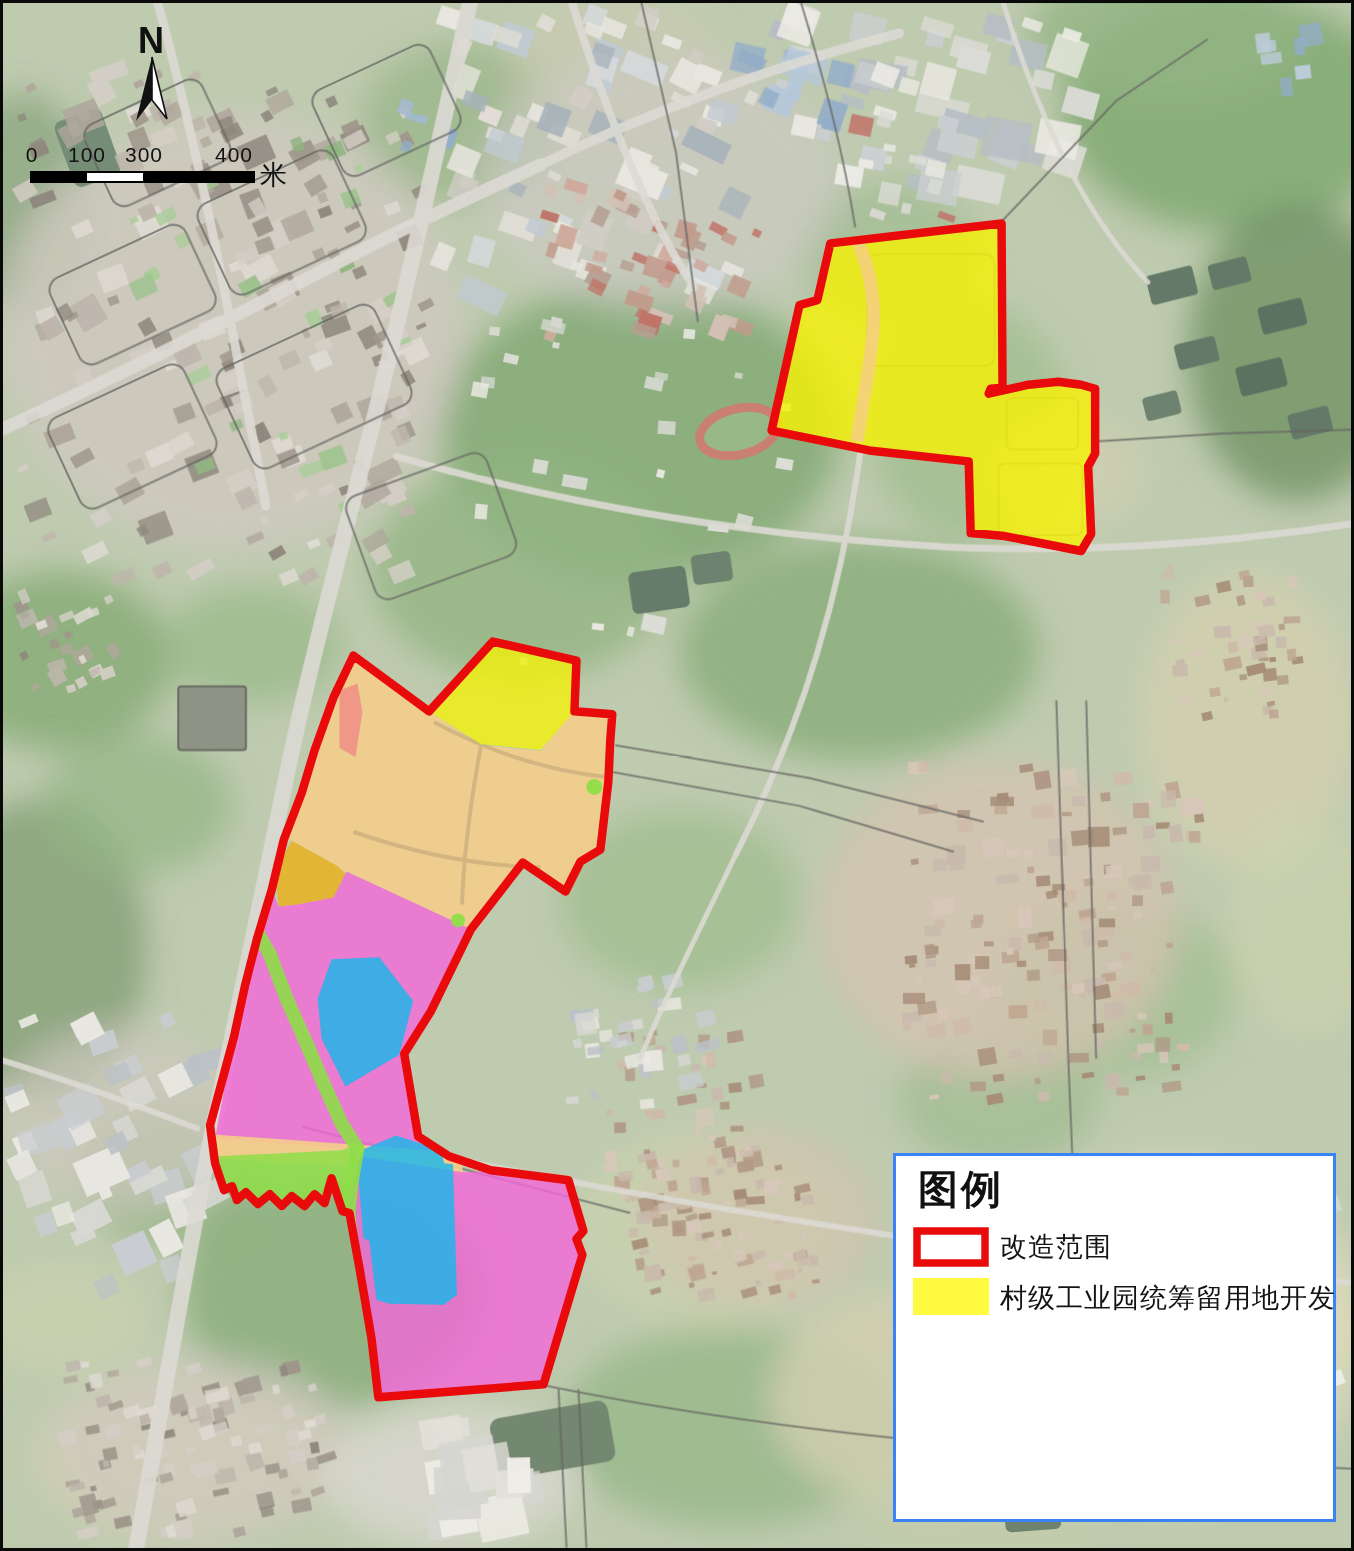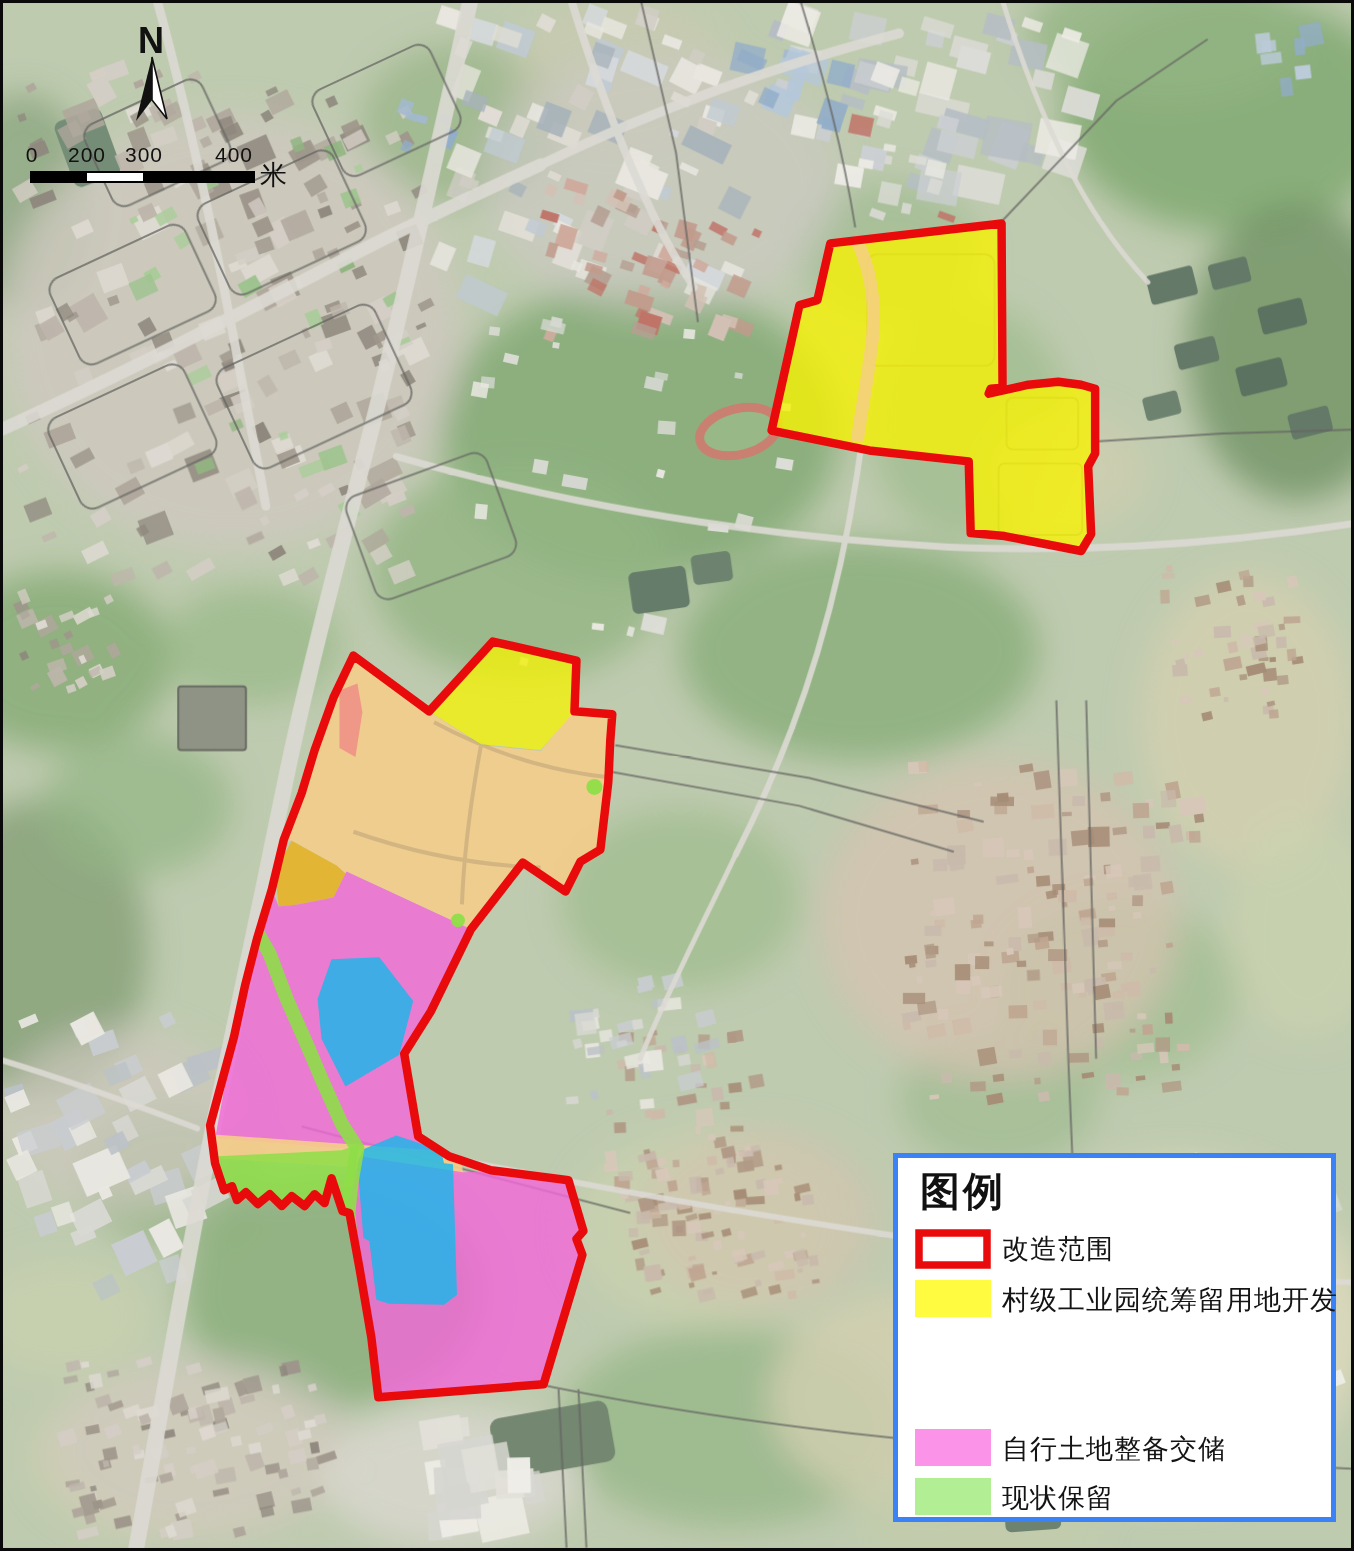--- a/index.html
+++ b/index.html
@@ -21,21 +21,21 @@
   .scalebar .tick{position:absolute;top:2px;transform:translateX(-50%);
     font-size:21px;color:#111;letter-spacing:1px;}
   .scalebar .bar{position:absolute;left:27px;top:30px;width:225px;height:12px;
     box-sizing:border-box;border:2px solid #000;
     background:linear-gradient(90deg,#000 0 25%,#fff 25% 50.2%,#000 50.2% 100%);}
   .scalebar .unit{position:absolute;left:257px;top:16px;font-size:27px;color:#111;
     font-family:"Liberation Serif",serif;}
 
   
   .legend{position:absolute;left:890px;top:1150px;width:443px;height:369px;
-    background:#fff;border:5px solid #3b82f6;box-sizing:border-box;}
+    background:#fff;border:3px solid #3b82f6;box-sizing:border-box;}
   .legend .title{position:absolute;left:22px;top:6px;font-size:40px;font-weight:bold;
     color:#111;font-family:"Liberation Serif",serif;letter-spacing:3px;}
   .legend .row{position:absolute;left:0;width:100%;height:40px;}
   .legend .row .sw{position:absolute;left:17px;top:0;}
   .legend .row .lab{position:absolute;left:104px;top:50%;transform:translateY(-50%);
     font-size:27px;color:#141414;font-family:"Liberation Serif",serif;white-space:nowrap;
     letter-spacing:1px;}
 </style>
 </head>
 <body>
@@ -1205,21 +1205,21 @@
   <div class="north">
     <span class="nlabel">N</span>
     <svg width="38" height="68" viewBox="0 0 38 68">
       <path d="M17,1 L1,65 L17,44 Z" fill="#111"></path>
       <path d="M17,1 L32,63 L17,44 Z" fill="#ffffff" stroke="#111" stroke-width="1.6"></path>
     </svg>
   </div>
 
   <div class="scalebar">
     <span class="tick" style="left:29px">0</span>
-    <span class="tick" style="left:84px">200</span>
+    <span class="tick" style="left:84px">100</span>
     <span class="tick" style="left:141px">300</span>
     <span class="tick" style="left:231px">400</span>
     <div class="bar"></div>
     <span class="unit">米</span>
   </div>
 
   <div class="legend">
     <div class="title">图例</div>
 
     <div class="row" style="top:122px">
@@ -1235,32 +1235,16 @@
       <span class="sw">
         <svg width="76" height="40">
           <rect x="4" y="4" width="68" height="32" fill="#ffffff" stroke-width="7.5" stroke="#e90b0b"></rect>
         </svg>
       </span>
       <span class="lab">改造范围</span>
     </div>
 
 
 
-    <div class="row" style="top:271px">
-      <span class="sw">
-        <svg width="76" height="37">
-            <rect x="0" y="0" width="76" height="37" fill="#fb93e9"></rect>
-          </svg>
-      </span>
-      <span class="lab">自行土地整备交储</span>
-    </div>
-
-    <div class="row" style="top:320px">
-      <span class="sw">
-        <svg width="76" height="37">
-            <rect x="0" y="0" width="76" height="37" fill="#b2ef94"></rect>
-          </svg>
-      </span>
-      <span class="lab">现状保留</span>
-    </div>
+
   </div>
 
 </div>
 
 </body></html>

